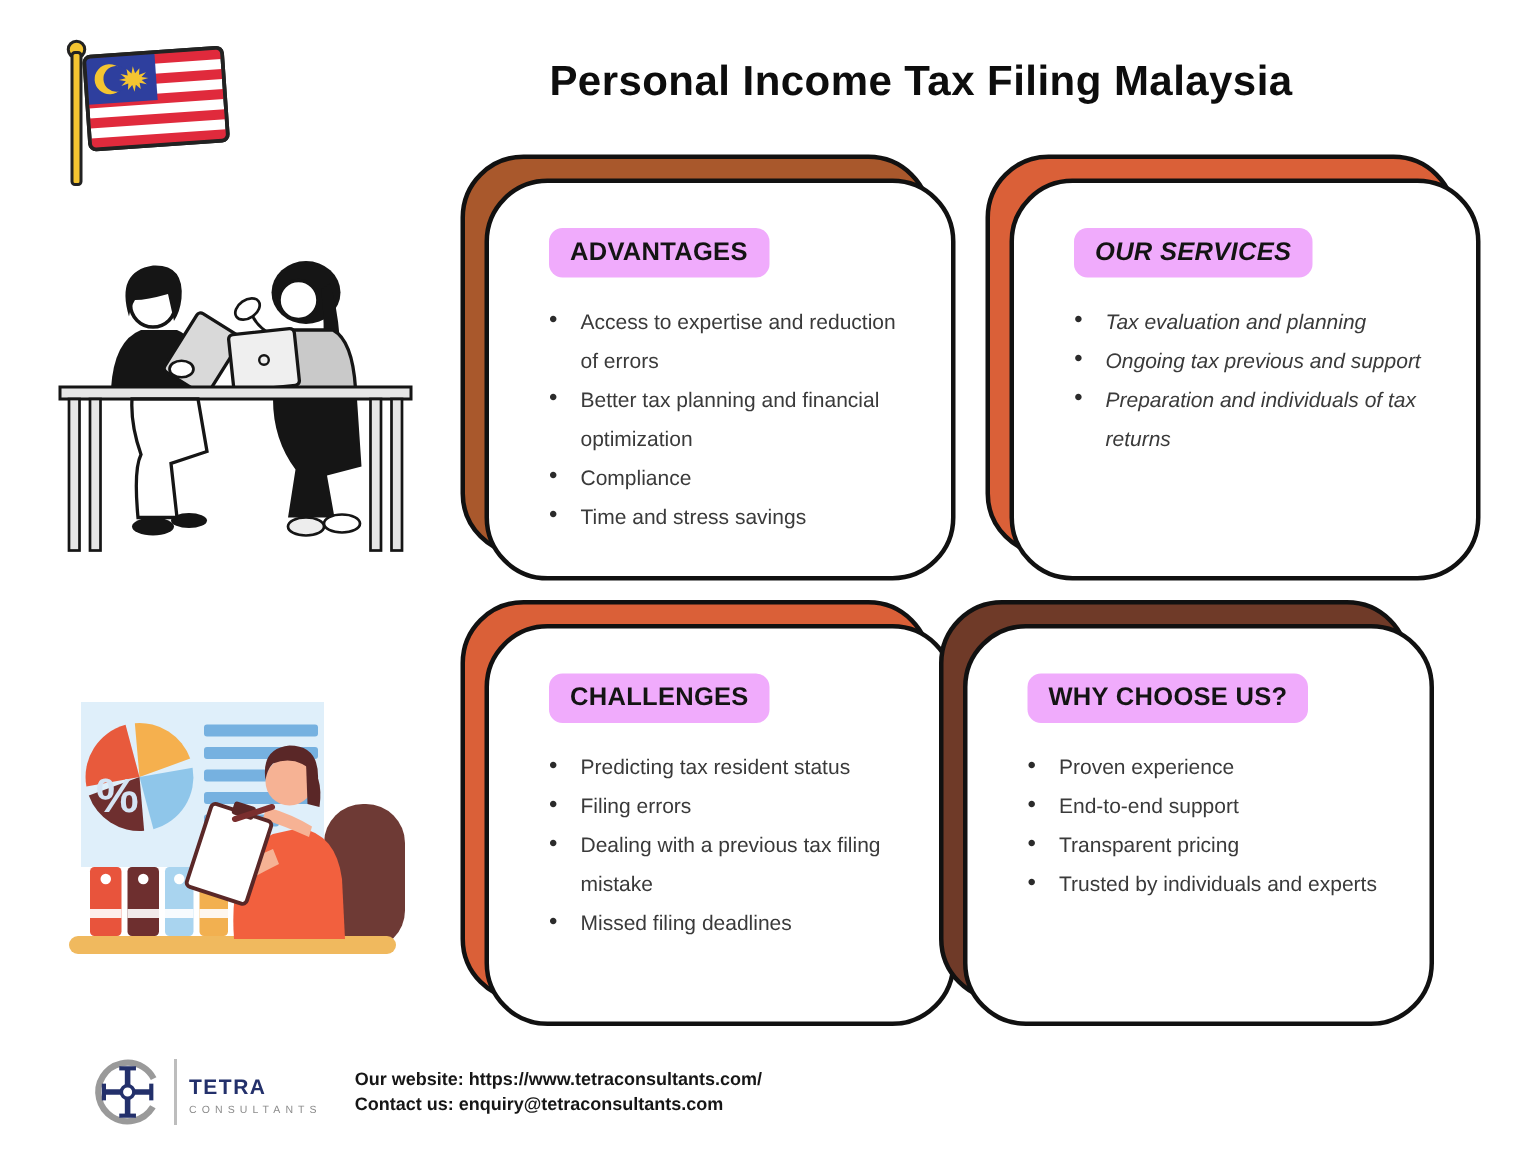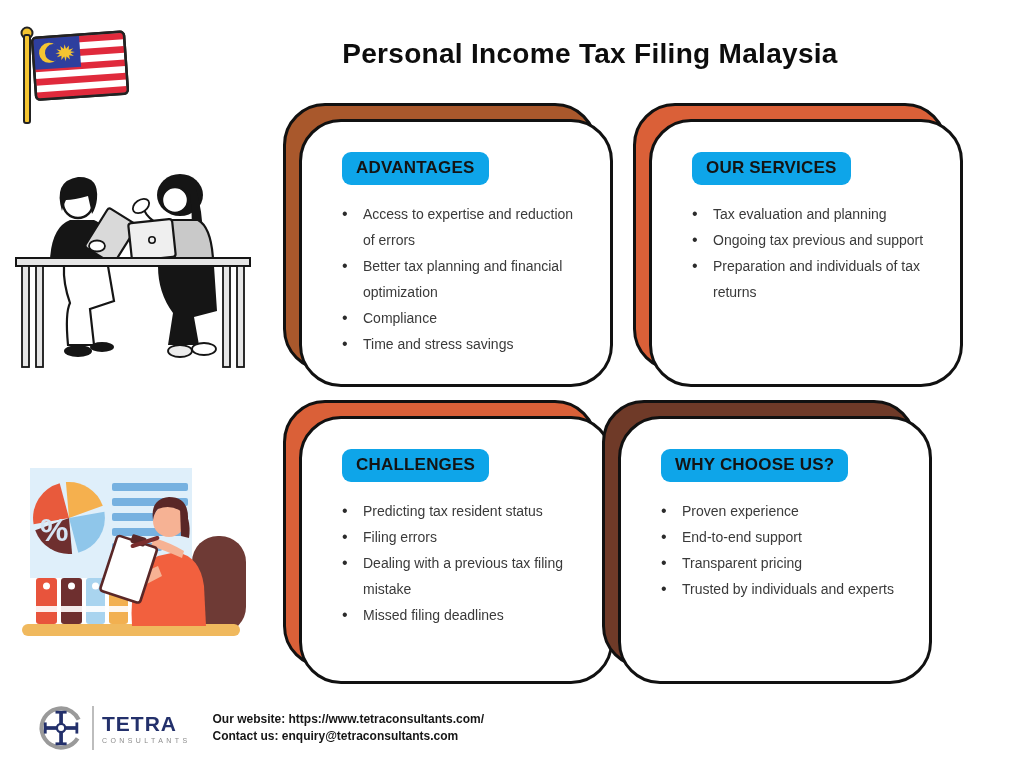--- a/index.html
+++ b/index.html
@@ -1,63 +1,63 @@
 <!DOCTYPE html>
 <html><head>
 <meta charset="utf-8">
 <style>
   * { margin:0; padding:0; box-sizing:border-box; }
   html,body { width:1024px; height:768px; }
   body { font-family:"Liberation Sans", sans-serif; background:#ffffff; }
-  .canvas { position:relative; width:989px; height:768px; background:#ffffff; overflow:hidden; }
+  .canvas { position:relative; width:989px; height:768px; background:#ffffff; overflow:hidden;margin-left:24px; }
 
   .page-title {
     position:absolute; left:290px; top:38px; width:600px;
     text-align:center; font-size:28px; font-weight:800; color:#0d0d0d;
     letter-spacing:0.3px;
   }
 
   .flag { position:absolute; left:12px; top:20px; }
   .illo-meeting { position:absolute; left:8px; top:163px; }
   .illo-analysis { position:absolute; left:12px; top:458px; }
 
   .card-wrap { position:absolute; width:331px; height:285px; }
   .cw1 { left:283px; top:103px; }
-  .cw2 { left:633px; top:103px; }
+  .cw2 { left:633px; top:103px;font-style:italic; }
   .cw3 { left:283px; top:400px; }
   .cw4 { left:602px; top:400px; }
   .card-back {
     position:absolute; left:0; top:0; width:314px; height:268px;
     border:3px solid #111; border-radius:42px;
   }
   .card-front {
     position:absolute; left:16px; top:16px; width:314px; height:268px;
     background:#ffffff; border:3px solid #111; border-radius:42px;
     padding:30px 24px 0 40px;
   }
   .badge {
-    display:inline-block; background:#0ea5e9; color:#141414;
+    display:inline-block; background:#f0abfc; color:#141414;
     font-size:17px; font-weight:800; letter-spacing:0.2px;
     padding:6px 14px 7px 14px; border-radius:9px;
   }
   .card-list { list-style:none; margin-top:16px; }
   .card-list li {
     position:relative; padding-left:21px; max-width:252px;
     font-size:14px; line-height:26px; color:#3a3a3a;
   }
   .card-list li::before {
     content:"•"; position:absolute; left:0; top:0;
     font-size:16px; color:#2b2b2b;
   }
 
   .footer { position:absolute; left:36px; top:702px; display:flex; align-items:center; }
   .logo-mark { display:flex; align-items:center; }
   .logo-divider { width:2px; height:44px; background:#bdbdbd; margin:0 8px 0 4px; }
   .logo-words { display:flex; flex-direction:column; }
-  .logo-name { font-size:21px; font-weight:800; color:#23306B; letter-spacing:1px; line-height:22px; }
+  .logo-name { font-size:14px; font-weight:800; color:#23306B; letter-spacing:1px; line-height:22px; }
   .logo-sub { font-size:7px; color:#8C8C8C; letter-spacing:3.4px; margin-top:2px; }
   .footer-lines { margin-left:22px; }
   .footer-lines div { font-size:12px; font-weight:700; color:#161616; line-height:17px; }
 </style>
 </head>
 <body>
 
 <div class="canvas">
 
   <h1 class="page-title">Personal Income Tax Filing Malaysia</h1>

